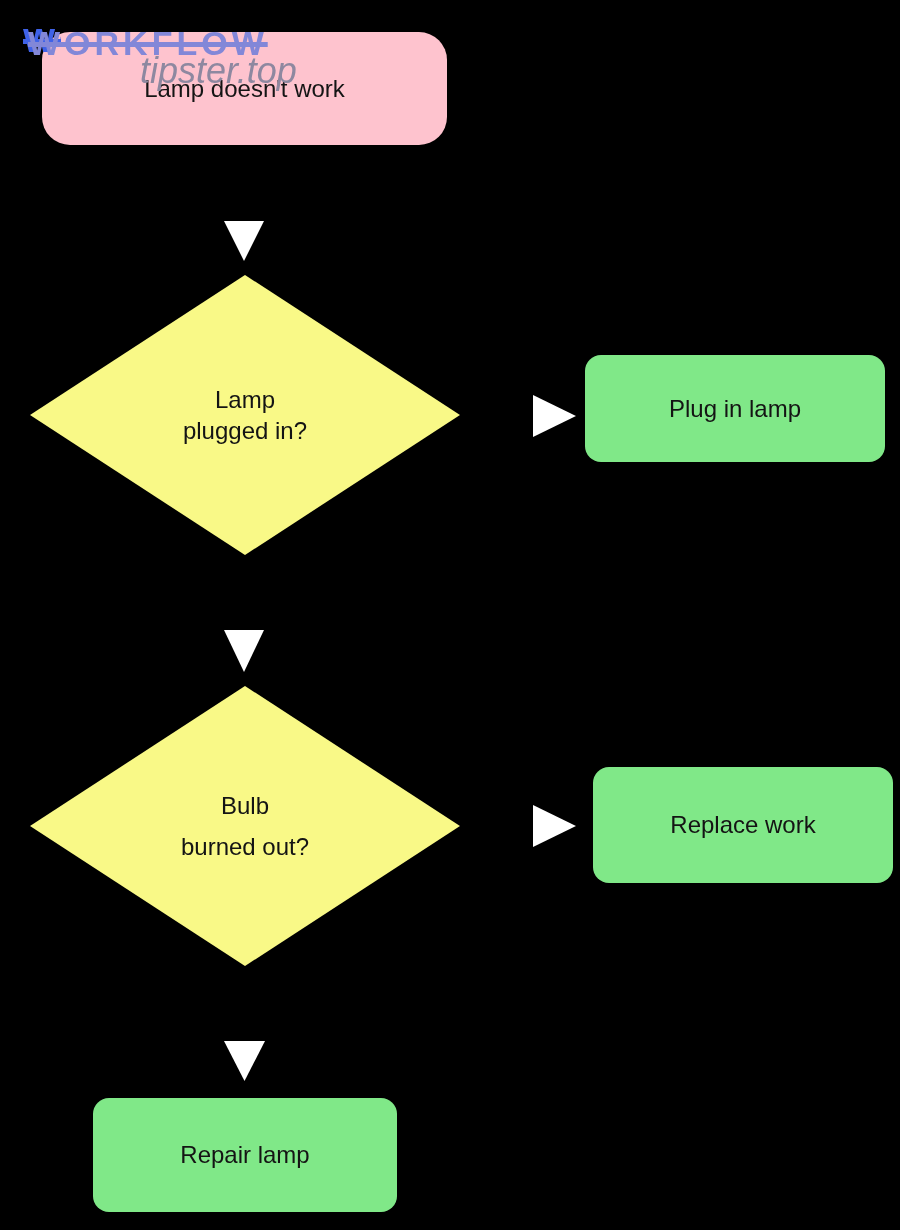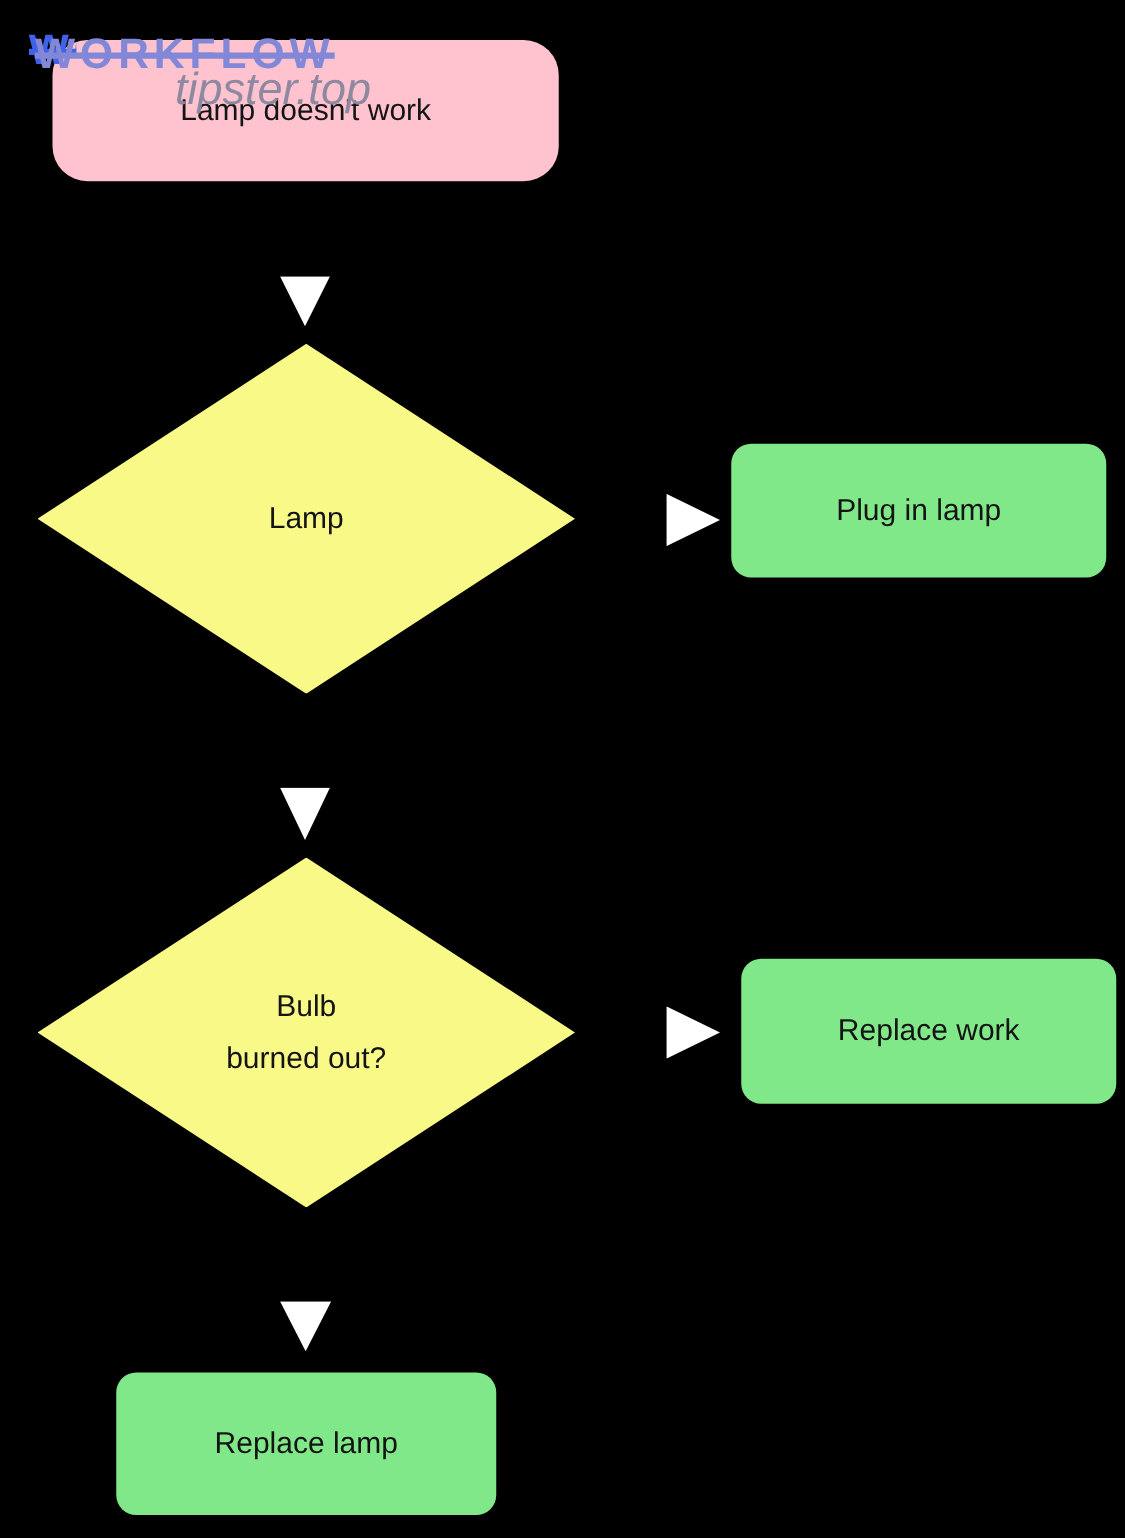--- a/index.html
+++ b/index.html
@@ -62,20 +62,21 @@
   </div>
 
   <div id="start" class="node terminal">
     <span>Lamp doesn't work</span>
   </div>
 
   <div id="ar1" class="arrow down"></div>
 
   <div id="d1" class="node decision">
     <span>Lamp</span>
+    <span>plugged in?</span>
   </div>
 
   <div id="ar2" class="arrow right"></div>
 
   <div id="a1" class="node action">
     <span>Plug in lamp</span>
   </div>
 
   <div id="ar3" class="arrow down"></div>
 
@@ -86,16 +87,16 @@
 
   <div id="ar4" class="arrow right"></div>
 
   <div id="a2" class="node action">
     <span>Replace work</span>
   </div>
 
   <div id="ar5" class="arrow down"></div>
 
   <div id="a3" class="node action">
-    <span>Replace lamp</span>
+    <span>Repair lamp</span>
   </div>
 
 </div>
 
 </body></html>

